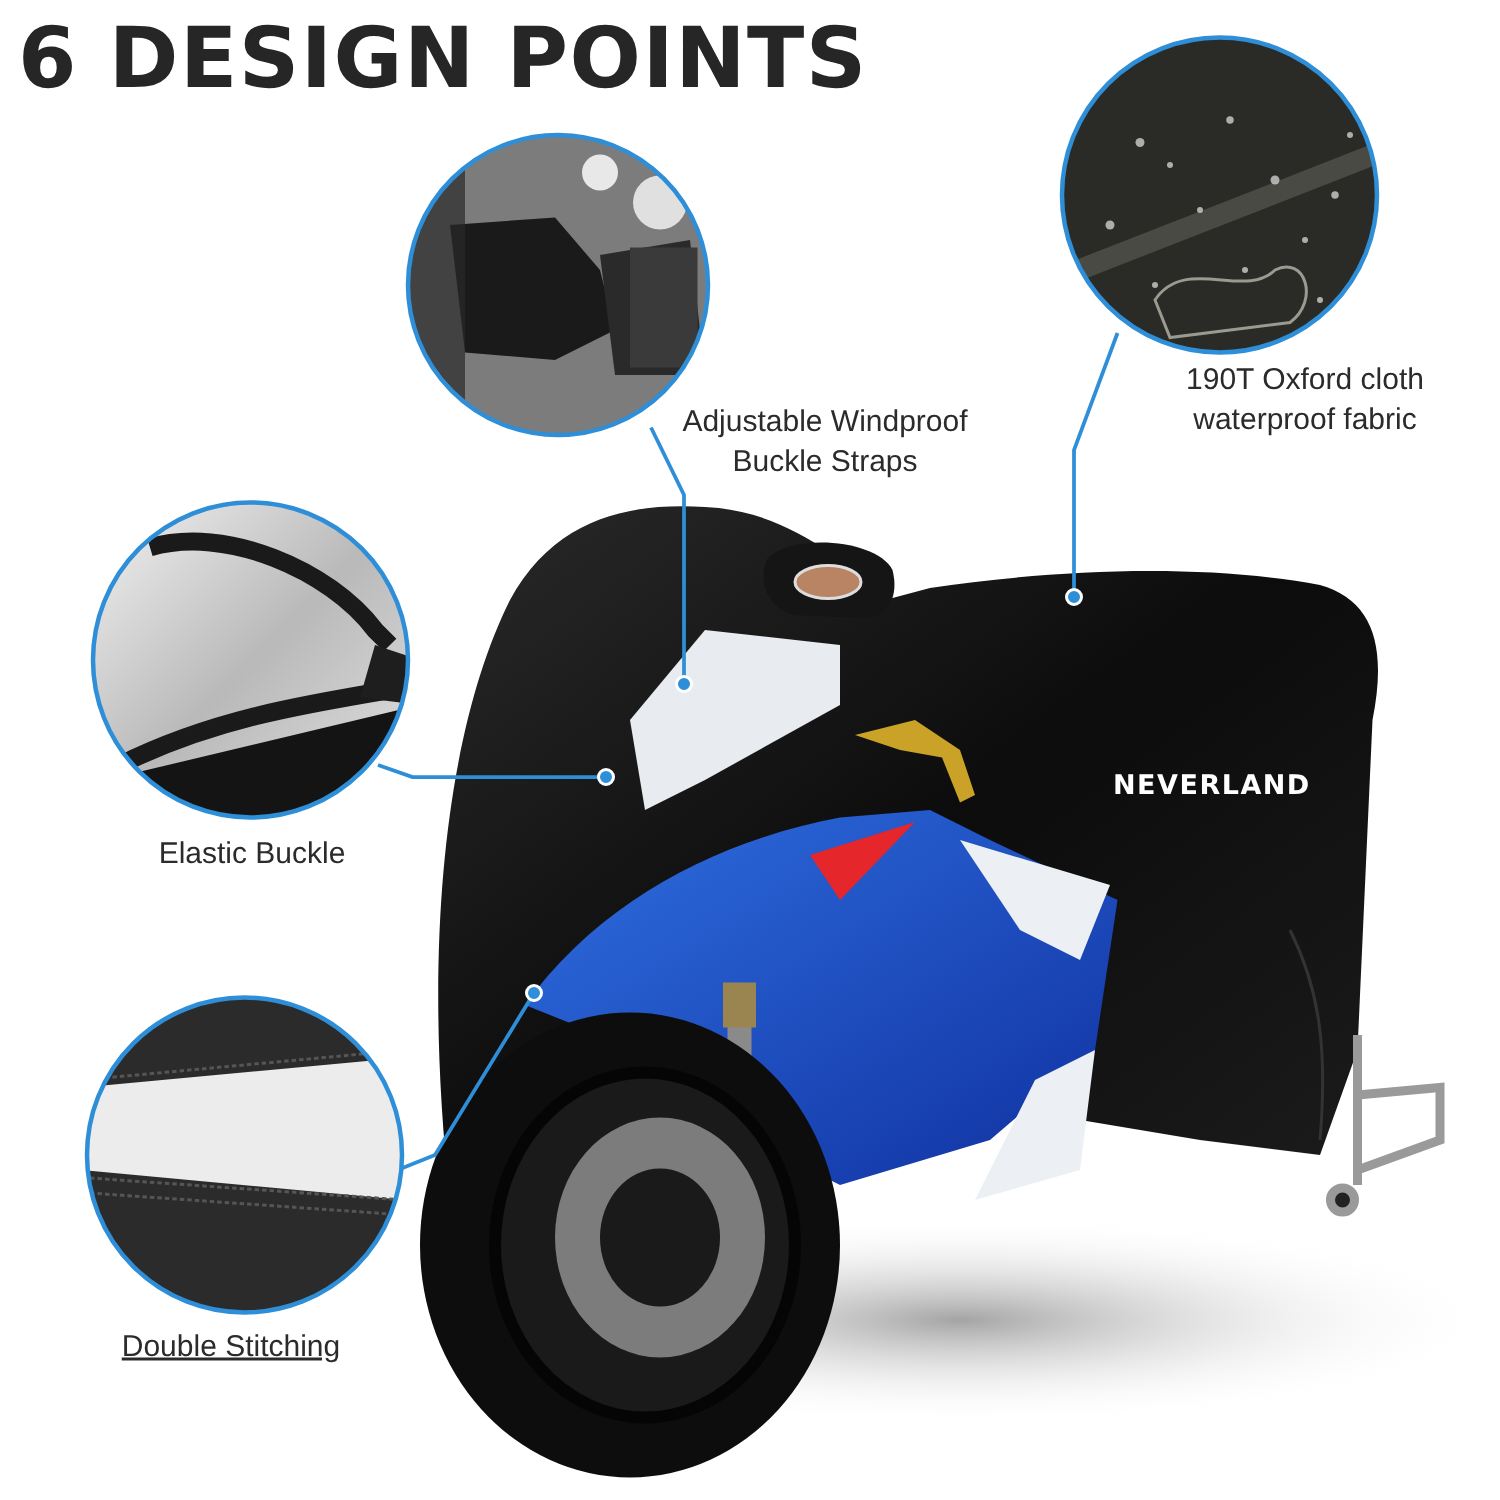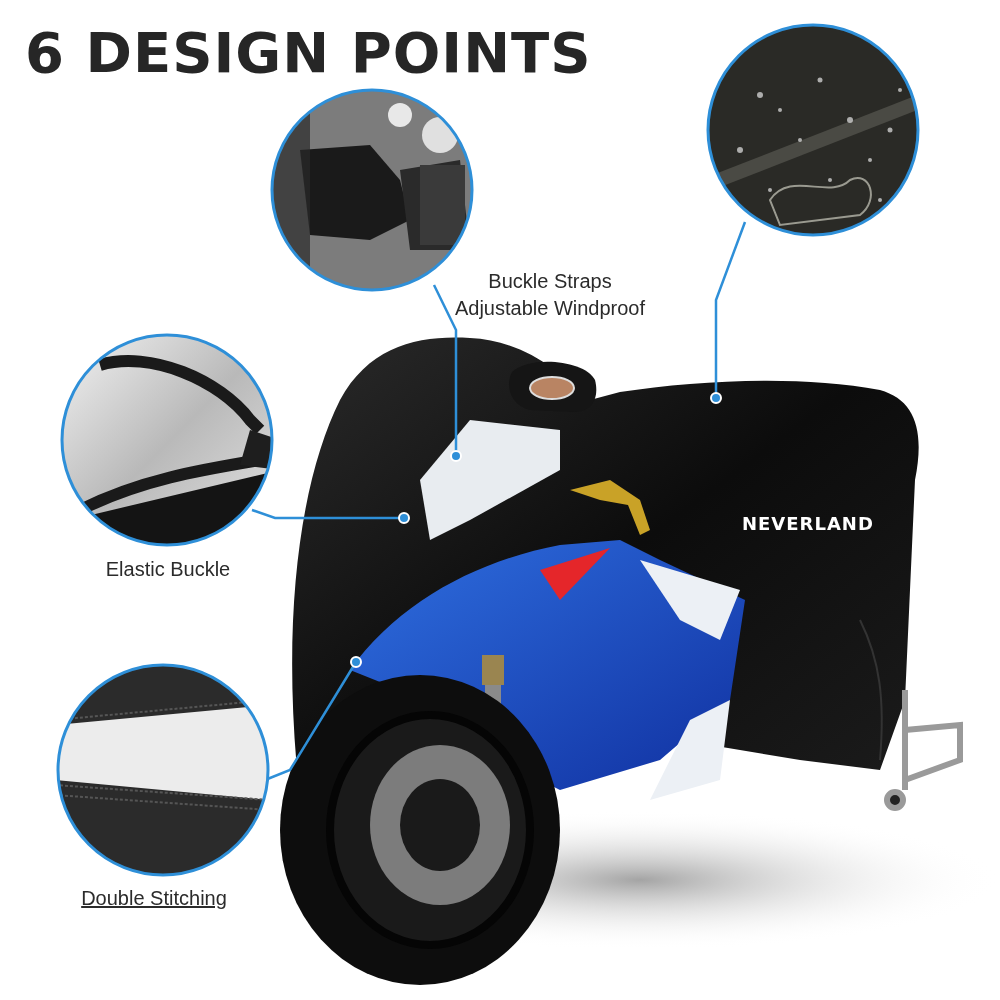--- a/index.html
+++ b/index.html
@@ -1,17 +1,17 @@
 <!DOCTYPE html>
 <html><head>
 <meta charset="utf-8">
 <style>
   html, body { margin: 0; padding: 0; background: #ffffff; }
   body { width: 1000px; height: 1000px; position: relative; overflow: hidden; font-family: "Liberation Sans", sans-serif; }
-  .title { position: absolute; left: 12px; top: 2px; font-family: "DejaVu Sans", sans-serif; font-weight: 900; font-size: 56px; letter-spacing: 1px; color: #262626; margin: 13px; line-height: 76px; }
+  .title { position: absolute; left: 12px; top: 2px; font-family: "DejaVu Sans", sans-serif; font-weight: 900; font-size: 56px; letter-spacing: 1px; color: #262626; margin: 0; line-height: 76px; }
   .scene { position: absolute; left: 0; top: 0; width: 1000px; height: 1000px; }
   .label { position: absolute; font-family: "Liberation Sans", sans-serif; font-size: 20px; line-height: 27px; color: #2b2b2b; text-align: center; white-space: nowrap; }
   .brand { position: absolute; left: 742px; top: 513px; font-family: "DejaVu Sans", sans-serif; font-weight: bold; font-size: 18px; letter-spacing: 1px; color: #ffffff; }
 </style>
 </head>
 <body>
 
 <h1 class="title">6 DESIGN POINTS</h1>
 
 <svg class="scene" viewBox="0 0 1000 1000">
@@ -156,25 +156,27 @@
       <path d="M55,785 L270,800" stroke="#555" stroke-width="2" stroke-dasharray="3 2"></path>
       <path d="M55,795 L270,810" stroke="#555" stroke-width="2" stroke-dasharray="3 2"></path>
     </g>
     <circle cx="163" cy="770" r="105" fill="none" stroke="#2e8fd8" stroke-width="3"></circle>
   </g>
 </svg>
 
 <div class="brand">NEVERLAND</div>
 
 <div class="label" style="left:440px; top:268px; width:220px;">
+  <div>Adjustable Windproof</div>
   <div>Buckle Straps</div>
-  <div>Adjustable Windproof</div>
 </div>
 
 <div class="label" style="left:770px; top:240px; width:200px;">
+  <div>190T Oxford cloth</div>
+  <div>waterproof fabric</div>
 </div>
 
 <div class="label" style="left:68px; top:556px; width:200px;">
   <div>Elastic Buckle</div>
 </div>
 
 <div class="label" style="left:54px; top:885px; width:200px;text-decoration:underline;">
   <div>Double Stitching</div>
 </div>
 

